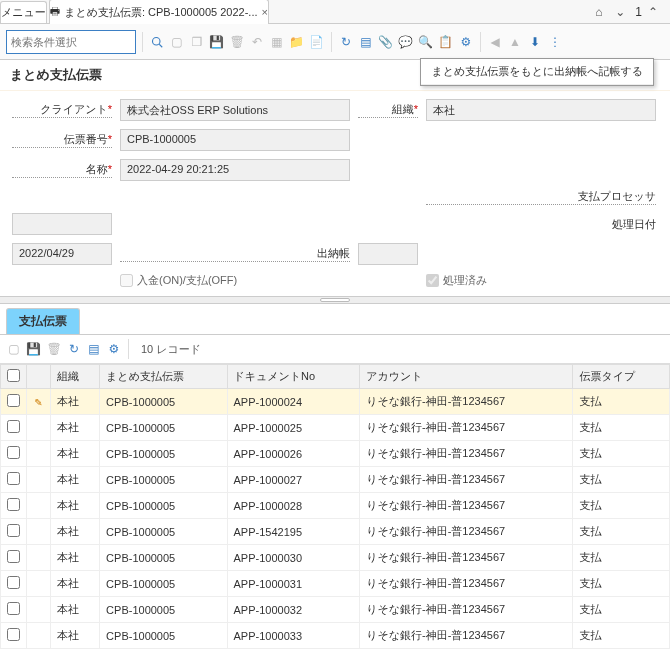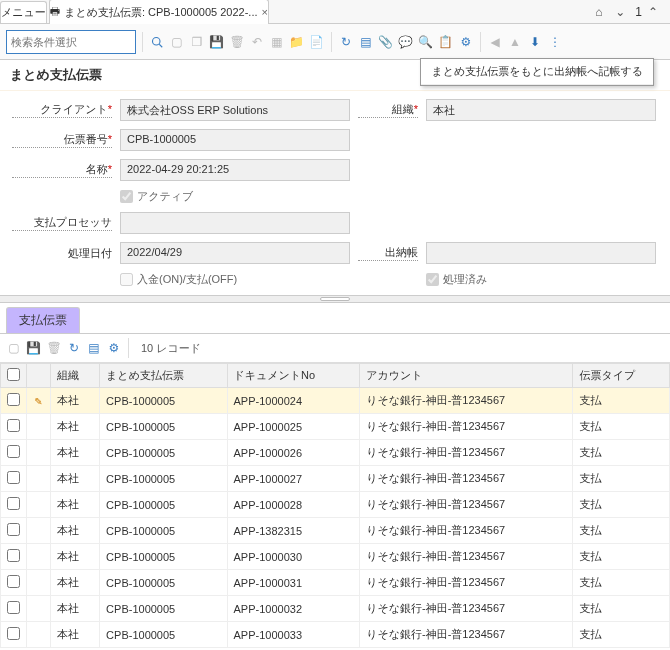--- a/index.html
+++ b/index.html
@@ -23,21 +23,21 @@
 .form-area { padding: 8px 12px; display: grid; grid-template-columns: 100px 230px 60px 230px; row-gap: 8px; column-gap: 8px; align-items: center; }
 .form-area .lbl { text-align: right; font-size: 11px; color: #333; }
 .form-area .lbl.req { border-bottom: 1px dotted #999; }
 .form-area .lbl .ast { color: #c00; }
 .readonly { background: #f0f0f0; border: 1px solid #ccc; padding: 3px 6px; width: 100%; font-size: 11px; height: 22px; }
 .chk-row { grid-column: 2 / 3; display: flex; align-items: center; gap: 4px; font-size: 11px; color: #666; }
 .chk-row2 { grid-column: 4 / 5; display: flex; align-items: center; gap: 4px; font-size: 11px; color: #666; }
 .splitter { height: 8px; background: #eee; border-top: 1px solid #ccc; border-bottom: 1px solid #ccc; display: flex; justify-content: center; align-items: center; }
 .splitter .grip { width: 30px; height: 4px; border: 1px solid #bbb; border-radius: 2px; background: #fff; }
 .sub-tabs { display: flex; border-bottom: 1px solid #ccc; margin-top: 4px; }
-.sub-tab { border: 1px solid #ccc; border-bottom: none; padding: 4px 12px; font-size: 12px; background: #c4b5fd; border-radius: 3px 3px 0 0; margin-left: 6px; }
+.sub-tab { border: 1px solid #ccc; border-bottom: none; padding: 4px 12px; font-size: 12px; background: #7dd3fc; border-radius: 3px 3px 0 0; margin-left: 6px; font-weight: bold; }
 .grid-toolbar { display: flex; align-items: center; gap: 4px; padding: 4px 6px; border-bottom: 1px solid #ddd; }
 .gt-icon { width: 16px; height: 16px; display: inline-flex; align-items: center; justify-content: center; color: #3b7fc4; cursor: pointer; }
 .gt-icon.disabled { color: #bbb; }
 .record-count { font-size: 11px; color: #555; margin-left: 6px; }
 .grid { width: 100%; border-collapse: collapse; font-size: 11px; }
 .grid th { background: #f2f2f2; border: 1px solid #ddd; padding: 4px 6px; text-align: left; font-weight: normal; color: #333; }
 .grid td { border: 1px solid #eee; padding: 5px 6px; }
 .grid tr.sel td { background: #fff8dc; }
 .chk-cell { width: 24px; text-align: center; }
 .row-ico { color: #cc7a00; font-size: 10px; }
@@ -109,24 +109,20 @@
   <div class="readonly">CPB-1000005</div>
   <div></div>
     <div></div>
 
   <div class="lbl req"><span>名称</span><span class="ast">*</span></div>
   <div class="readonly">2022-04-29 20:21:25</div>
   <div></div>
     <div></div>
 
   <div></div>
-  <div class="chk-row">
-      <input type="checkbox" checked="" disabled="" style="">
-      <span>アクティブ</span>
-    </div>
   <div></div>
     <div></div>
 
   <div class="lbl req">支払プロセッサ</div>
   <div class="readonly"></div>
   <div></div>
     <div></div>
 
   <div class="lbl">処理日付</div>
   <div class="readonly">2022/04/29</div>
@@ -220,21 +216,21 @@
         <td>CPB-1000005</td>
         <td>APP-1000028</td>
         <td>りそな銀行-神田-普1234567</td>
         <td>支払</td>
       </tr>
       <tr>
         <td class="chk-cell"><input type="checkbox" style=""></td>
         <td class="chk-cell"></td>
         <td>本社</td>
         <td>CPB-1000005</td>
-        <td>APP-1382315</td>
+        <td>APP-1542195</td>
         <td>りそな銀行-神田-普1234567</td>
         <td>支払</td>
       </tr>
       <tr>
         <td class="chk-cell"><input type="checkbox" style=""></td>
         <td class="chk-cell"></td>
         <td>本社</td>
         <td>CPB-1000005</td>
         <td>APP-1000030</td>
         <td>りそな銀行-神田-普1234567</td>

